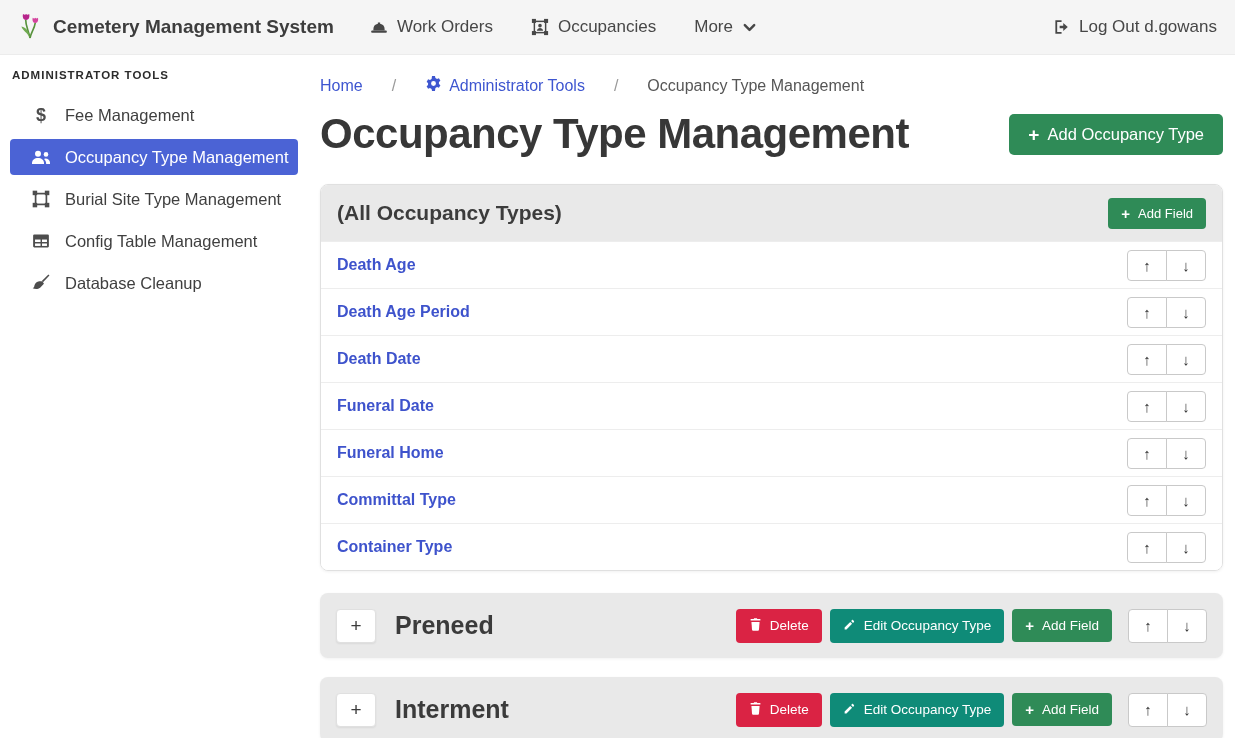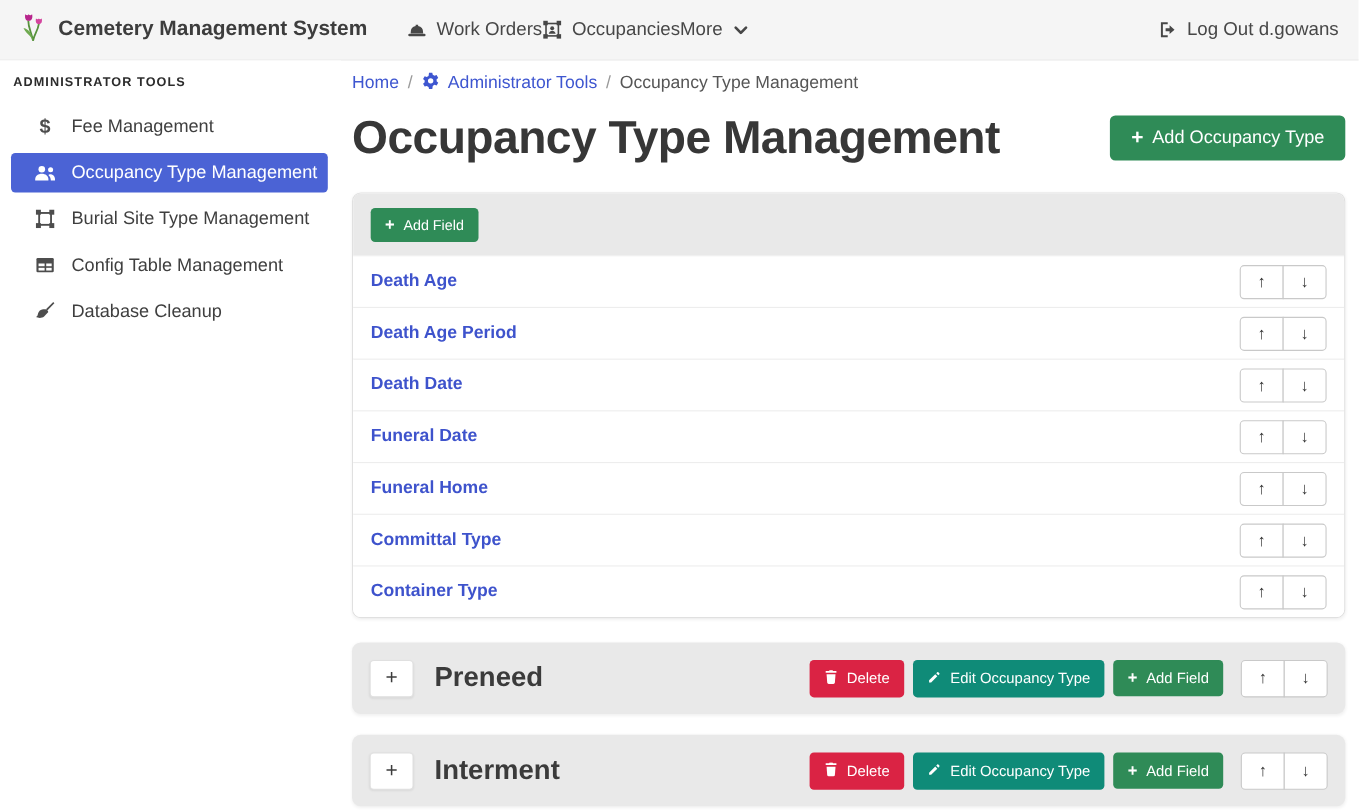--- a/index.html
+++ b/index.html
@@ -5,21 +5,21 @@
   * { margin:0; padding:0; box-sizing:border-box; }
   html,body { width:1235px; height:738px; overflow:hidden; background:#fff;
               font-family:"Liberation Sans","DejaVu Sans",sans-serif; }
 
   
   .navbar { position:absolute; left:0; top:0; width:1235px; height:55px;
             background:#f5f5f5; border-bottom:1px solid #ececec;
             display:flex; align-items:center; padding:0 18px; }
   .brand { display:flex; align-items:center; gap:10px; cursor:pointer; }
   .brand-title { font-size:19px; font-weight:bold; color:#3d3d3d; }
-  .nav-links { display:flex; align-items:center; margin-left:36px; }
+  .nav-links { display:flex; align-items:center; margin-left:36px; gap:38px; }
   .nav-item { display:flex; align-items:center; gap:9px; font-size:17px;
               color:#474747; cursor:pointer; }
   .nav-item svg { display:block; }
   .nav-right { margin-left:auto; }
 
   
   .sidebar { position:absolute; left:0; top:55px; width:310px; height:683px;
              background:#fff; padding-top:8px; }
   .sidebar-heading { font-size:11.5px; font-weight:600; letter-spacing:1px;
                      color:#2c2c2c; padding:6px 0 14px 12px; }
@@ -27,21 +27,21 @@
                margin:2px 12px 6px 10px; padding-left:20px; border-radius:4px;
                font-size:16.5px; color:#3f3f3f; cursor:pointer; }
   .side-item .si-icon { width:22px; display:flex; justify-content:center;
                         color:#4d4d4d; font-weight:bold; }
   .side-item.active { background:#4b63d5; color:#fff; }
   .side-item.active .si-icon { color:#fff; }
 
   
   .main { position:absolute; left:320px; top:55px; width:903px; height:683px; }
 
-  .breadcrumb { display:flex; align-items:center; gap:8px; margin-top:10px;
+  .breadcrumb { display:flex; align-items:center; gap:29px; margin-top:20px;
                 font-size:16px; }
   .crumb-link { color:#3e56d0; cursor:pointer; display:flex; align-items:center; gap:7px; }
   .crumb-sep { color:#9a9a9a; }
   .crumb-current { color:#565656; }
 
   .title-row { display:flex; align-items:center; justify-content:space-between;
                margin-top:14px; }
   .page-title { font-size:42px; font-weight:600; color:#373737; letter-spacing:-0.5px; }
   .btn { display:inline-flex; align-items:center; gap:8px; border:none;
          border-radius:5px; color:#fff; cursor:pointer;
@@ -230,20 +230,21 @@
   <div class="title-row">
     <div class="page-title">Occupancy Type Management</div>
     <button class="btn btn-add-type">
       <span class="plus-glyph">+</span>
       <span>Add Occupancy Type</span>
     </button>
   </div>
 
   <div class="card">
     <div class="card-header">
+      <span class="card-title">(All Occupancy Types)</span>
       <button class="btn btn-add-field">
         <span class="plus-glyph">+</span>
         <span>Add Field</span>
       </button>
     </div>
 
     <div class="field-row">
       <span class="field-link">Death Age</span>
       <span class="move-group">
         <button class="btn-move up">

